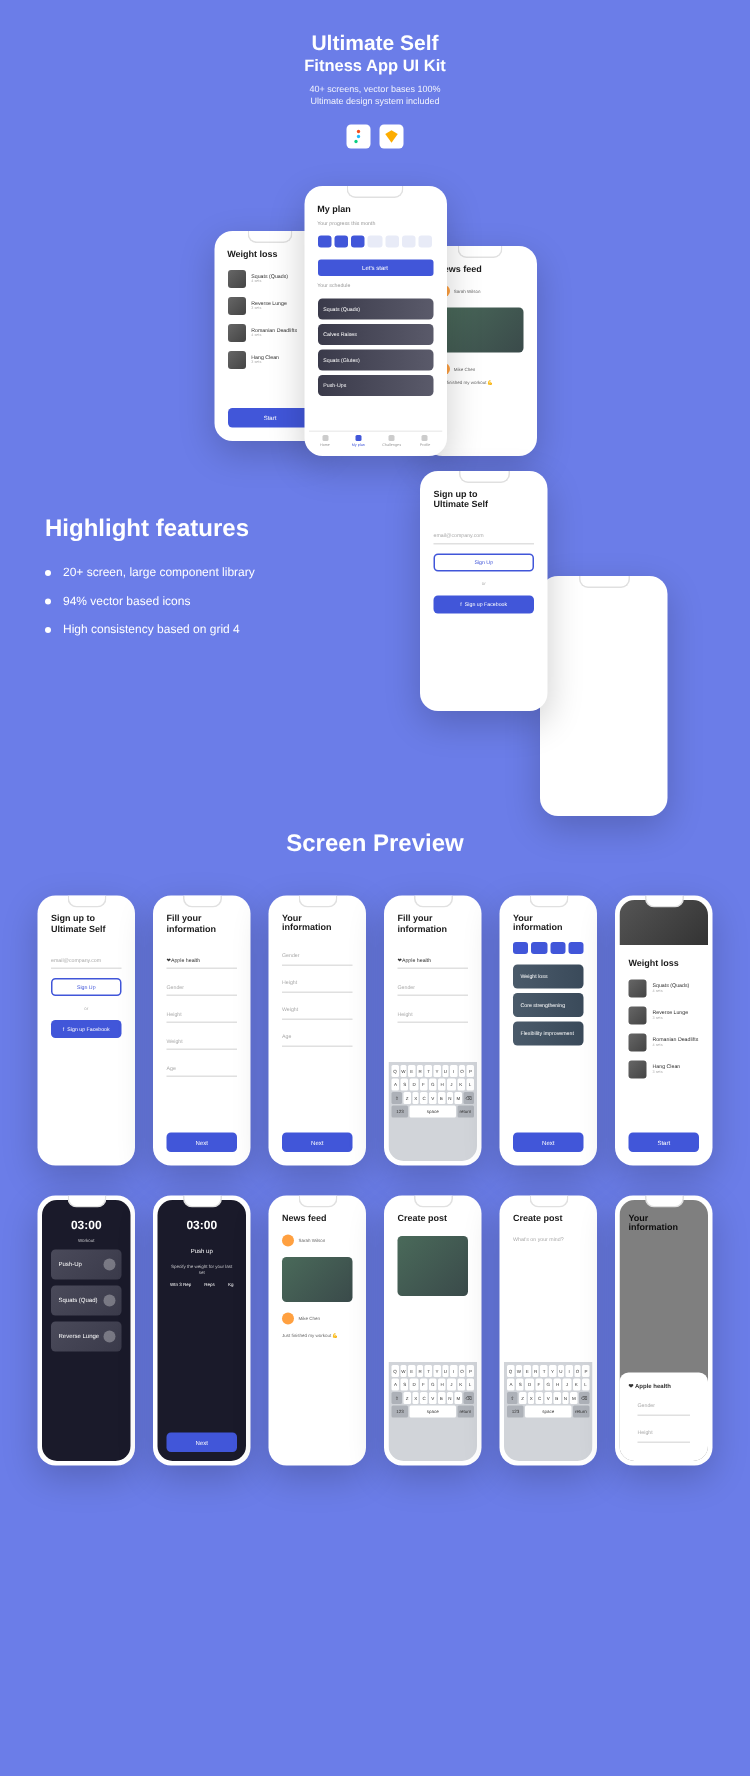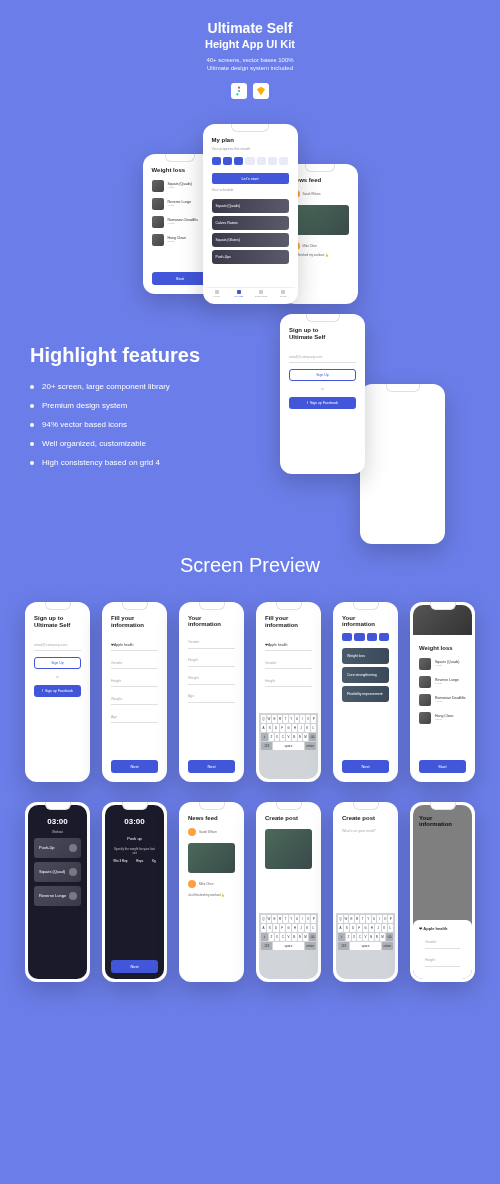--- a/index.html
+++ b/index.html
@@ -45,39 +45,39 @@
 .thumb { width: 12px; height: 12px; border-radius: 2px; background: linear-gradient(135deg, #666, #444); flex-shrink: 0; }
 .list-txt { font-size: 3.5px; color: #333; line-height: 1.2; }
 .list-sub { font-size: 2.5px; color: #aaa; }
 
 .feed-img { margin: 4px 6px; height: 30px; border-radius: 3px; background: linear-gradient(135deg, #4a6a5a, #3a4a4a); }
 .feed-row { display: flex; align-items: center; gap: 3px; padding: 3px 6px; }
 .avatar { width: 8px; height: 8px; border-radius: 50%; background: #ffa040; flex-shrink: 0; }
 .feed-txt { font-size: 3px; color: #666; }
 
 .section { padding: 20px 30px; }
-.section-title { font-size: 20px; font-weight: 700; margin-bottom: 15px; }
+.section-title { font-size: 16px; font-weight: 700; margin-bottom: 15px; }
 .features { list-style: none; }
 .features li { font-size: 8px; margin-bottom: 10px; padding-left: 12px; position: relative; }
 .features li::before { content: ''; position: absolute; left: 0; top: 3px; width: 4px; height: 4px; border-radius: 50%; background: #fff; }
 
 .feature-phones { position: relative; float: right; width: 200px; height: 200px; margin-left: 10px; margin-top: -30px; }
 .feature-phones .phone { position: absolute; }
 .feature-phones .p1 { width: 85px; height: 160px; top: 0; left: 10px; z-index: 2; }
 .feature-phones .p2 { width: 85px; height: 160px; top: 70px; left: 90px; z-index: 1; }
 
 .form-field { margin: 6px; height: 12px; border-bottom: 1px solid #e0e0e0; display: flex; align-items: center; font-size: 3.5px; color: #aaa; }
 .fb-btn { margin: 6px; background: #4156d9; color: #fff; font-size: 3.5px; text-align: center; padding: 4px; border-radius: 3px; display: flex; align-items: center; justify-content: center; gap: 2px; }
 .signup-btn-outline { margin: 4px 6px; border: 1px solid #4156d9; color: #4156d9; font-size: 3.5px; text-align: center; padding: 3px; border-radius: 3px; }
 
 .video-screen { background: linear-gradient(135deg, #5a6a7a, #3a4a5a); position: relative; }
 .play-btn { position: absolute; top: 50%; left: 50%; transform: translate(-50%,-50%); width: 16px; height: 16px; border-radius: 50%; background: rgba(255,255,255,0.9); display: flex; align-items: center; justify-content: center; }
 .play-btn::after { content: ''; border-left: 5px solid #4156d9; border-top: 3px solid transparent; border-bottom: 3px solid transparent; margin-left: 1px; }
 
-.preview-title { text-align: center; font-size: 20px; font-weight: 400; margin: 20px 0 25px; clear: both; }
+.preview-title { text-align: center; font-size: 16px; font-weight: 700; margin: 20px 0 25px; clear: both; }
 .grid { display: grid; grid-template-columns: repeat(6, 1fr); gap: 20px 12px; padding: 0 25px; }
 .grid .phone { width: 100%; height: 180px; }
 
 .keyboard { position: absolute; bottom: 0; left: 0; right: 0; height: 38%; background: #d1d4d9; padding: 2px; }
 .kb-row { display: flex; gap: 1px; margin-bottom: 1px; justify-content: center; }
 .key { background: #fff; border-radius: 1px; flex: 1; height: 8px; font-size: 3px; display: flex; align-items: center; justify-content: center; color: #333; }
 .key.wide { flex: 1.5; background: #adb1b8; }
 .key.space { flex: 4; }
 
 .dark-screen { background: #1a1a2a; color: #fff; }
@@ -96,21 +96,21 @@
 .stats-row { display: flex; justify-content: space-around; padding: 4px; font-size: 3px; color: #fff; }
 .stat-box { text-align: center; }
 
 .clearfix::after { content: ''; display: table; clear: both; }
 </style>
 </head>
 <body>
 
 <div class="header">
   <div class="title">Ultimate Self</div>
-  <div class="subtitle">Height App UI Kit</div>
+  <div class="subtitle">Fitness App UI Kit</div>
   <div class="desc">40+ screens, vector bases 100%</div>
   <div class="desc">Ultimate design system included</div>
   <div class="tool-icons">
     <div class="tool-icon">
       <svg viewBox="0 0 12 18">
           <circle cx="6" cy="3" r="2" fill="#f24e1e"></circle>
           <circle cx="6" cy="9" r="2" fill="#1abcfe"></circle>
           <circle cx="3" cy="15" r="2" fill="#0acf83"></circle>
         </svg>
     </div>
@@ -240,23 +240,21 @@
     <div class="phone p2">
       <div class="notch"></div>
       <div class="screen video-screen">
         <div class="play-btn"></div>
       </div>
     </div>
   </div>
   <div class="section-title">Highlight features</div>
   <ul class="features">
     <li>20+ screen, large component library</li>
-    <li>Premium design system</li>
     <li>94% vector based icons</li>
-    <li>Well organized, customizable</li>
     <li>High consistency based on grid 4</li>
   </ul>
 </div>
 
 <div class="preview-title">Screen Preview</div>
 
 <div class="grid">
 
   <div class="phone">
       <div class="notch"></div>

